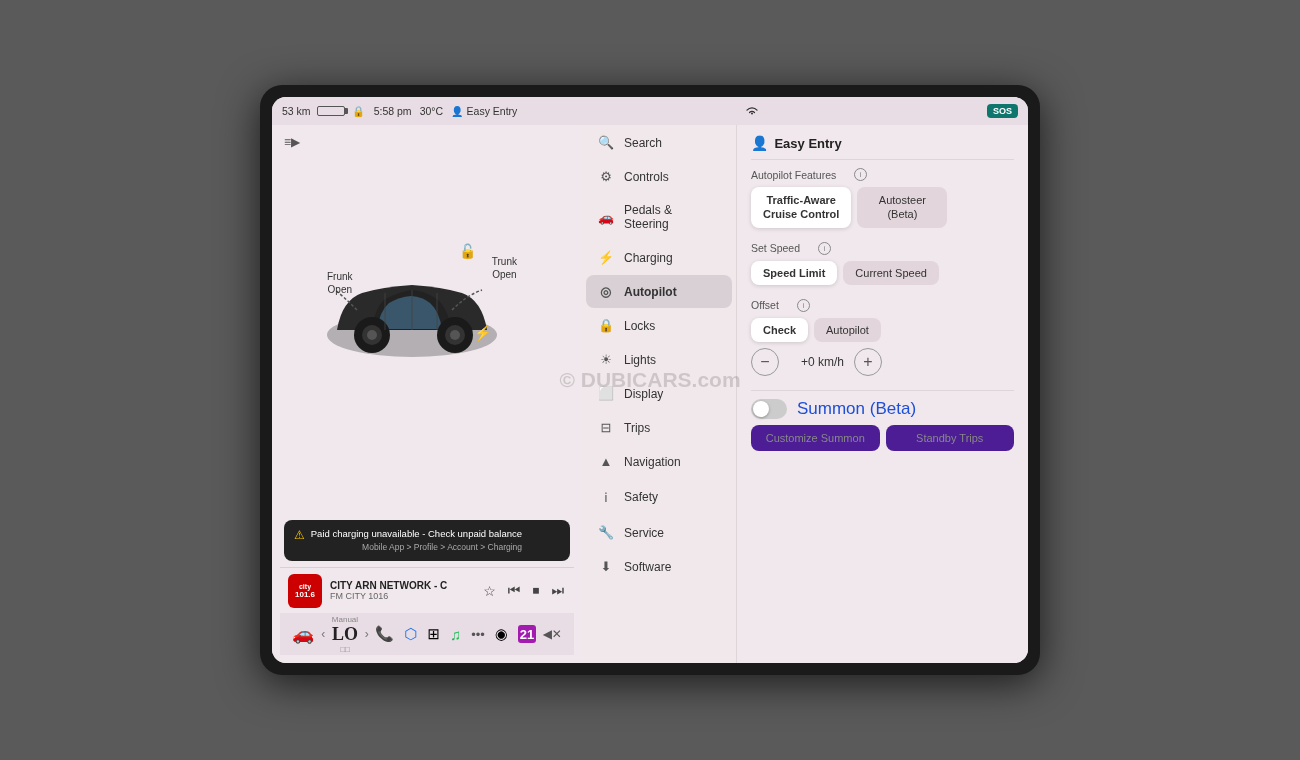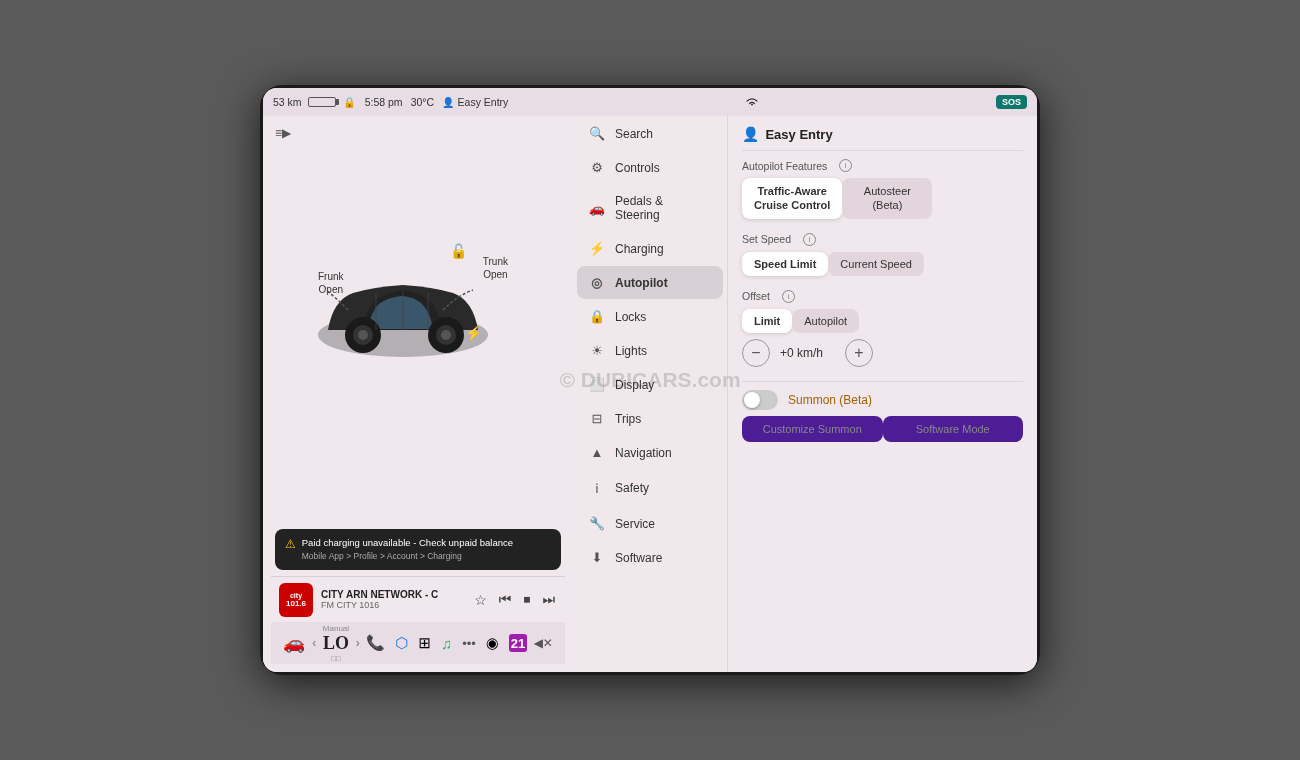--- a/index.html
+++ b/index.html
@@ -12,21 +12,21 @@
       height: 760px;
       font-family: -apple-system, BlinkMacSystemFont, 'Segoe UI', sans-serif;
       overflow: hidden;
     }
 
     .outer-frame {
       width: 780px;
       height: 590px;
       background: #1a1a1a;
       border-radius: 22px;
-      padding: 3px;
+      padding: 12px;
       box-shadow: 0 8px 40px rgba(0,0,0,0.7);
       position: relative;
     }
 
     .screen {
       width: 100%;
       height: 100%;
       background: #f0e8ec;
       border-radius: 14px;
       overflow: hidden;
@@ -103,21 +103,21 @@
       color: #fff;
       border-radius: 8px;
       padding: 7px 10px;
       font-size: 9.5px;
       display: flex;
       align-items: flex-start;
       gap: 6px;
       margin: 4px 4px 6px 4px;
     }
     .warning-icon { font-size: 12px; color: #ffcc00; margin-top: 1px; flex-shrink: 0; }
-    .warning-text { line-height: 1.4; }
+    .warning-text { line-height: 1.4; text-align: right; }
     .warning-text .main-warn { font-size: 9.5px; margin-bottom: 2px; }
     .warning-text .sub-warn { font-size: 8.5px; color: #aaa; }
 
     
     .radio-bar {
       display: flex;
       align-items: center;
       background: #f0e8ec;
       padding: 6px 8px;
       gap: 8px;
@@ -205,25 +205,25 @@
     .section-icon { font-size: 14px; color: #555; }
     .section-title { font-size: 13px; font-weight: 600; color: #222; }
 
     .panel-section { margin-bottom: 14px; }
     .panel-label {
       font-size: 10.5px;
       color: #555;
       margin-bottom: 6px;
       display: flex;
       align-items: center;
-      gap: 12px;
+      gap: 18px;
     }
     .info-icon { width: 13px; height: 13px; border-radius: 50%; border: 1.5px solid #888; display: inline-flex; align-items: center; justify-content: center; font-size: 8px; color: #888; }
 
-    .btn-group { display: flex; flex-wrap: wrap; }
+    .btn-group { display: flex; gap: 6px; flex-wrap: wrap; }
     .btn-option {
       background: #e2d5db;
       border: none;
       border-radius: 8px;
       padding: 6px 12px;
       font-size: 11px;
       cursor: pointer;
       color: #333;
     }
     .btn-option.active { background: #fff; box-shadow: 0 1px 4px rgba(0,0,0,0.15); font-weight: 600; }
@@ -241,21 +241,21 @@
       border-radius: 50%;
       border: 1.5px solid #999;
       background: transparent;
       font-size: 16px;
       cursor: pointer;
       display: flex;
       align-items: center;
       justify-content: center;
       color: #555;
     }
-    .stepper-value { font-size: 12px; color: #333; min-width: 55px; text-align: left; }
+    .stepper-value { font-size: 12px; color: #333; min-width: 55px; text-align: right; }
 
     .toggle-row {
       display: flex;
       align-items: center;
       gap: 10px;
       margin: 6px 0;
     }
     .toggle {
       width: 36px;
       height: 20px;
@@ -269,21 +269,21 @@
       width: 16px;
       height: 16px;
       background: white;
       border-radius: 50%;
       position: absolute;
       top: 2px;
       left: 2px;
       transition: left 0.2s;
       box-shadow: 0 1px 3px rgba(0,0,0,0.3);
     }
-    .toggle-label { font-size: 12px; color: #a16207; }
+    .toggle-label { font-size: 17px; color: #1d4ed8; }
 
     .action-btn {
       background: #4c1d95;
       border: none;
       border-radius: 8px;
       padding: 7px 12px;
       font-size: 11px;
       color: #888;
       cursor: pointer;
       flex: 1;
@@ -547,42 +547,42 @@
             <button class="btn-option">Current Speed</button>
           </div>
         </div>
 
         <div class="panel-section">
           <div class="panel-label">
             <span>Offset</span>
             <span class="info-icon">i</span>
           </div>
           <div class="btn-group">
-            <button class="btn-option active">Limit</button>
+            <button class="btn-option active">Check</button>
             <button class="btn-option">Autopilot</button>
           </div>
           <div class="offset-stepper">
             <button class="stepper-btn">−</button>
             <span class="stepper-value">+0 km/h</span>
             <button class="stepper-btn">+</button>
           </div>
         </div>
 
         <div class="divider"></div>
 
         <div class="panel-section">
           <div class="toggle-row">
             <div class="toggle">
               <div class="toggle-thumb"></div>
             </div>
             <span class="toggle-label">Summon (Beta)</span>
           </div>
           <div class="btn-group">
             <button class="action-btn">Customize Summon</button>
-            <button class="action-btn">Software Mode</button>
+            <button class="action-btn">Standby Trips</button>
           </div>
         </div>
 
       </div>
 
     </div>
 
     <div class="watermark">© DUBICARS.com</div>
 
   </div>

